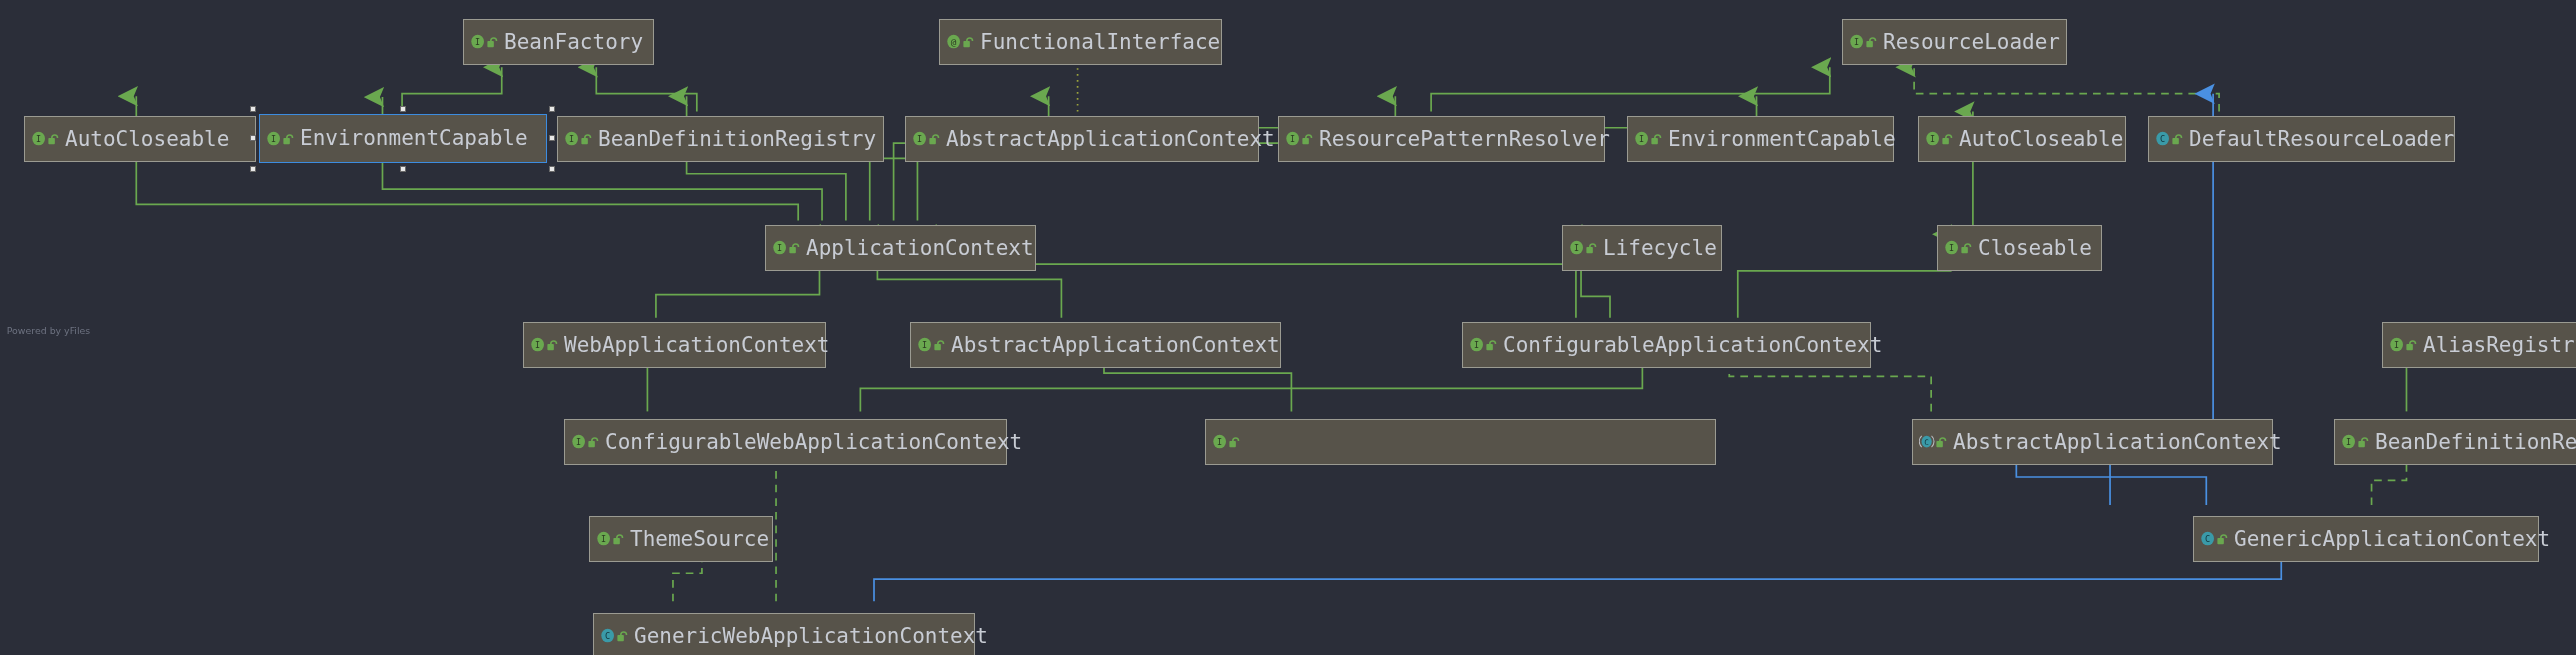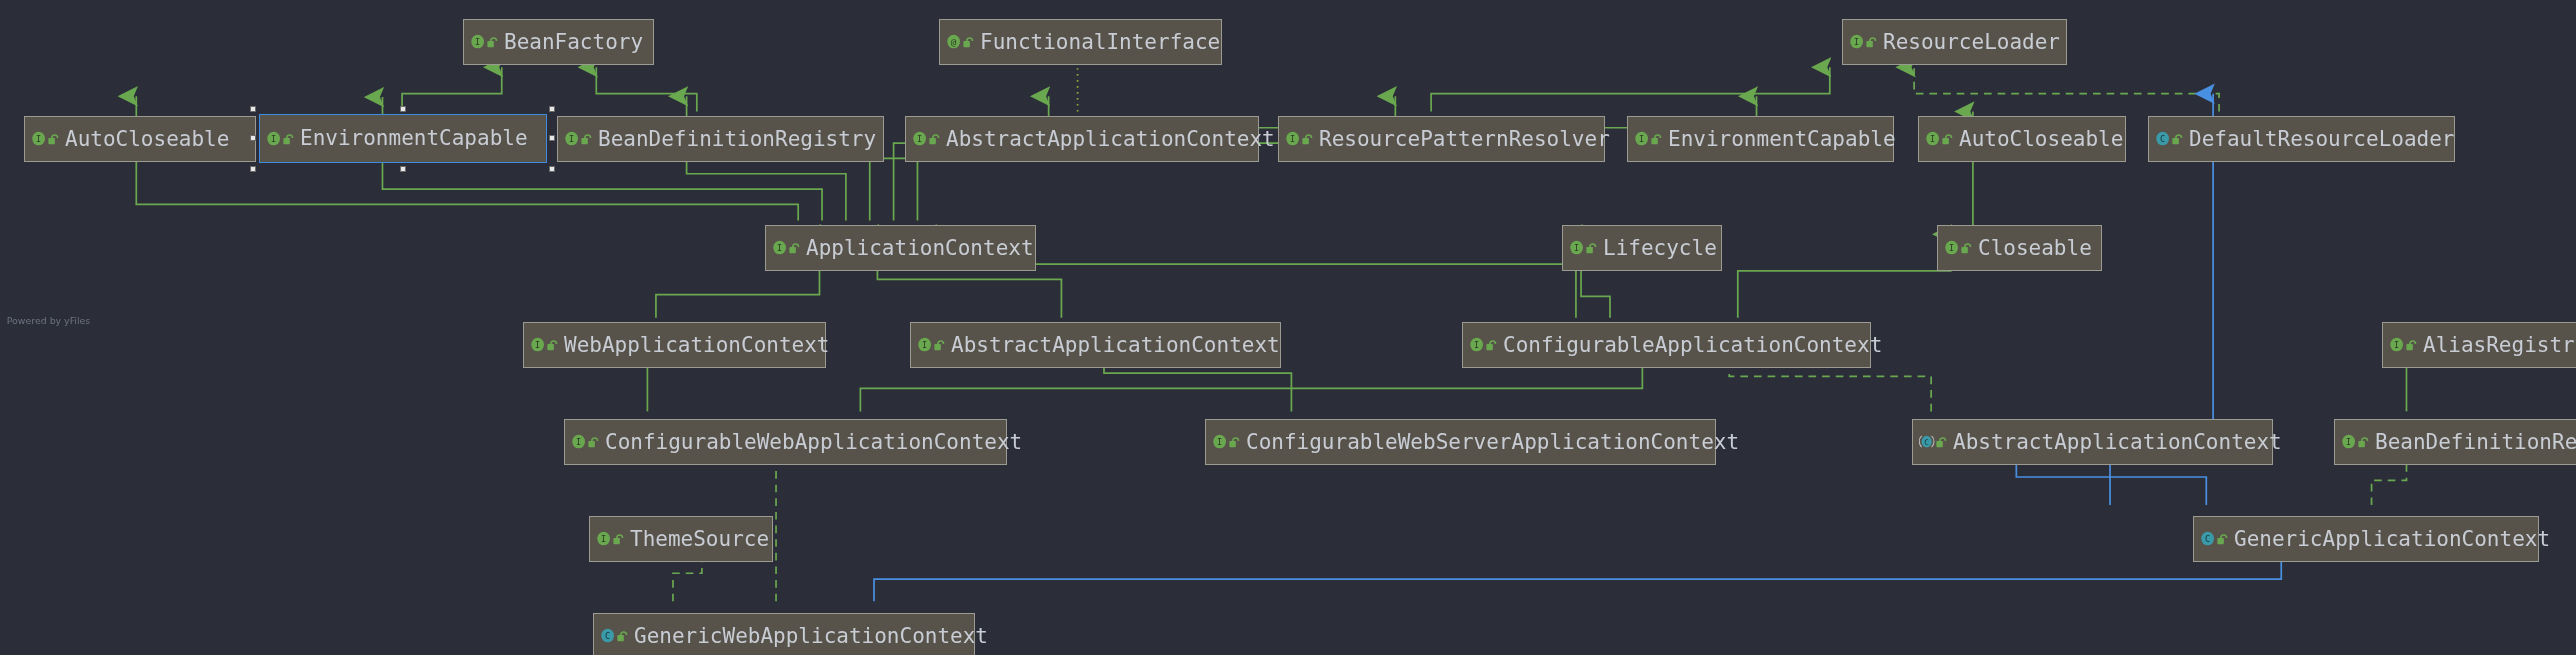--- a/index.html
+++ b/index.html
@@ -21,21 +21,21 @@
   .node .lbl{
     color:#c8ccd4;font-size:21px;line-height:17px;
     font-family:"DejaVu Sans Mono",monospace;
     letter-spacing:0px;margin-left:3.4px;
   }
   .handle{
     position:absolute;width:6px;height:6px;background:#e8e8e8;
     border:0.9px solid #6a6a6a;box-sizing:border-box;
   }
   #watermark{
-    position:absolute;left:6.8px;top:315px;color:#6d7280;
+    position:absolute;left:6.8px;top:325px;color:#6d7280;
     font-family:"DejaVu Sans",sans-serif;font-size:9.4px;
   }
 </style>
 </head>
 <body>
 
 <div id="canvas">
   <svg id="edges" viewBox="0 0 3024 769" preserveAspectRatio="none" xmlns="http://www.w3.org/2000/svg">
     <defs>
       <marker id="ar-g" viewBox="0 0 12 12" refX="6" refY="11" markerWidth="12" markerHeight="12" orient="auto">
@@ -325,21 +325,20 @@
       </div>
       <div class="node" style="left: 1205px; top: 419px; width: 511px; height: 46px;">
         <span>
           <svg class="ic" width="28" height="18" viewBox="0 0 33 21">
             <ellipse cx="9" cy="10" rx="7.5" ry="8" fill="#6aa84f"></ellipse>
             <text x="9" y="14.5" font-family="DejaVu Sans Mono,monospace" font-size="10" fill="#2b3a22" text-anchor="middle">I</text>
             <path d="M24.5 9.2 a3.4 3.4 0 0 1 6.8 0" stroke="#6aa84f" stroke-width="1.8" fill="none"></path>
             <rect x="20.5" y="9.2" width="7.6" height="7.4" rx="1" fill="#6aa84f"></rect>
           </svg>
         </span>
-        <span class="lbl">ConfigurableWebServerApplicationContext</span>
       </div>
       <div class="node" style="left: 1912px; top: 419px; width: 361px; height: 46px;">
         <span>
           <svg class="ic" width="28" height="18" viewBox="0 0 33 21">
             <ellipse cx="9" cy="10" rx="6" ry="7" fill="#3a9aa8"></ellipse>
             <path d="M3.2 3.4 A9 9 0 0 0 3.2 16.6" stroke="#b9bcc2" stroke-width="1.2" fill="none"></path>
             <path d="M14.8 3.4 A9 9 0 0 1 14.8 16.6" stroke="#b9bcc2" stroke-width="1.2" fill="none"></path>
             <text x="9" y="13.6" font-family="DejaVu Sans Mono,monospace" font-size="9" fill="#10333a" text-anchor="middle">C</text>
             <path d="M24.5 9.2 a3.4 3.4 0 0 1 6.8 0" stroke="#6aa84f" stroke-width="1.8" fill="none"></path>
             <rect x="20.5" y="9.2" width="7.6" height="7.4" rx="1" fill="#6aa84f"></rect>

